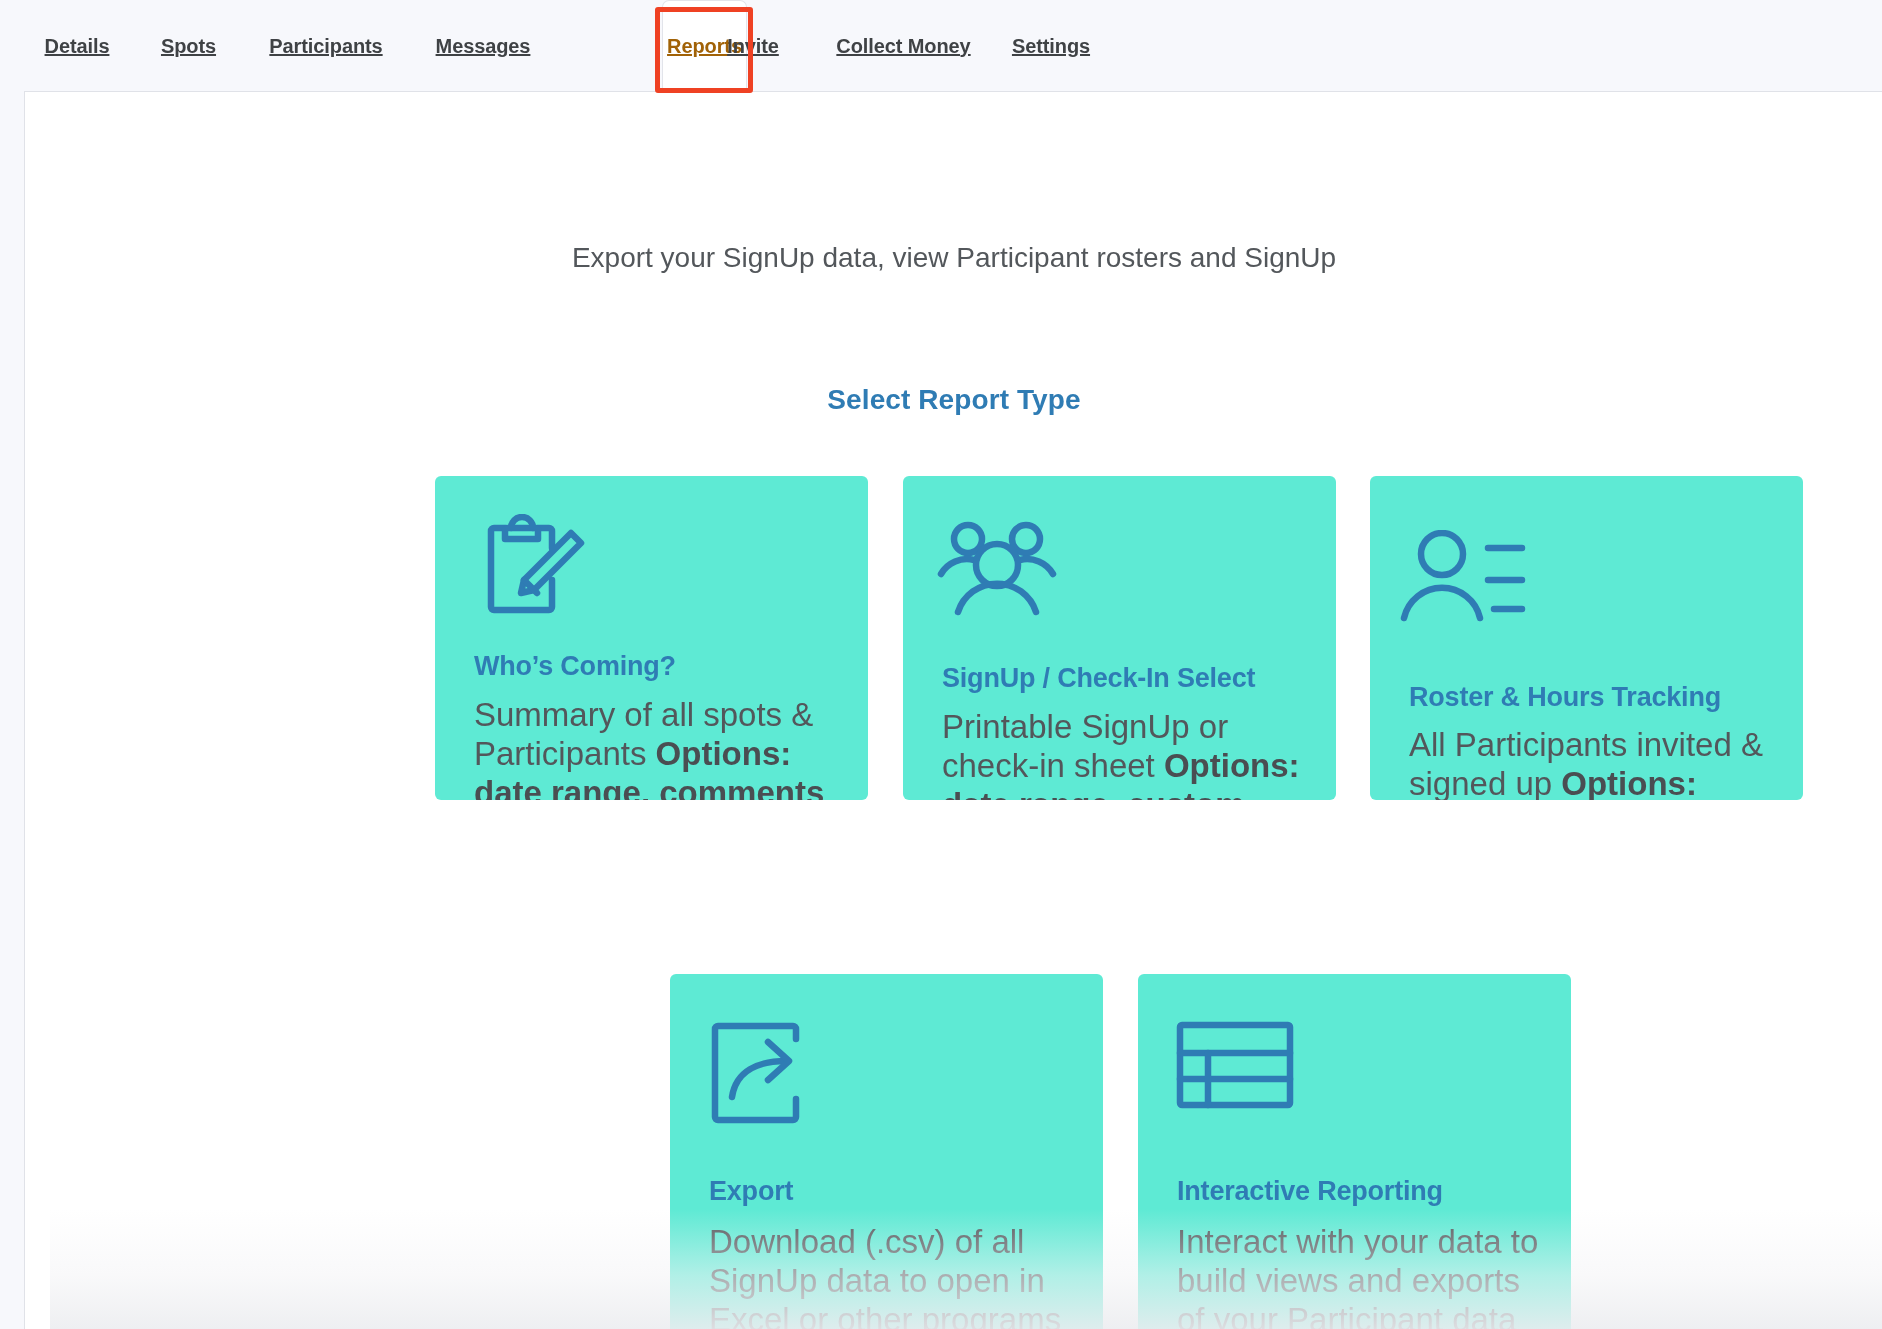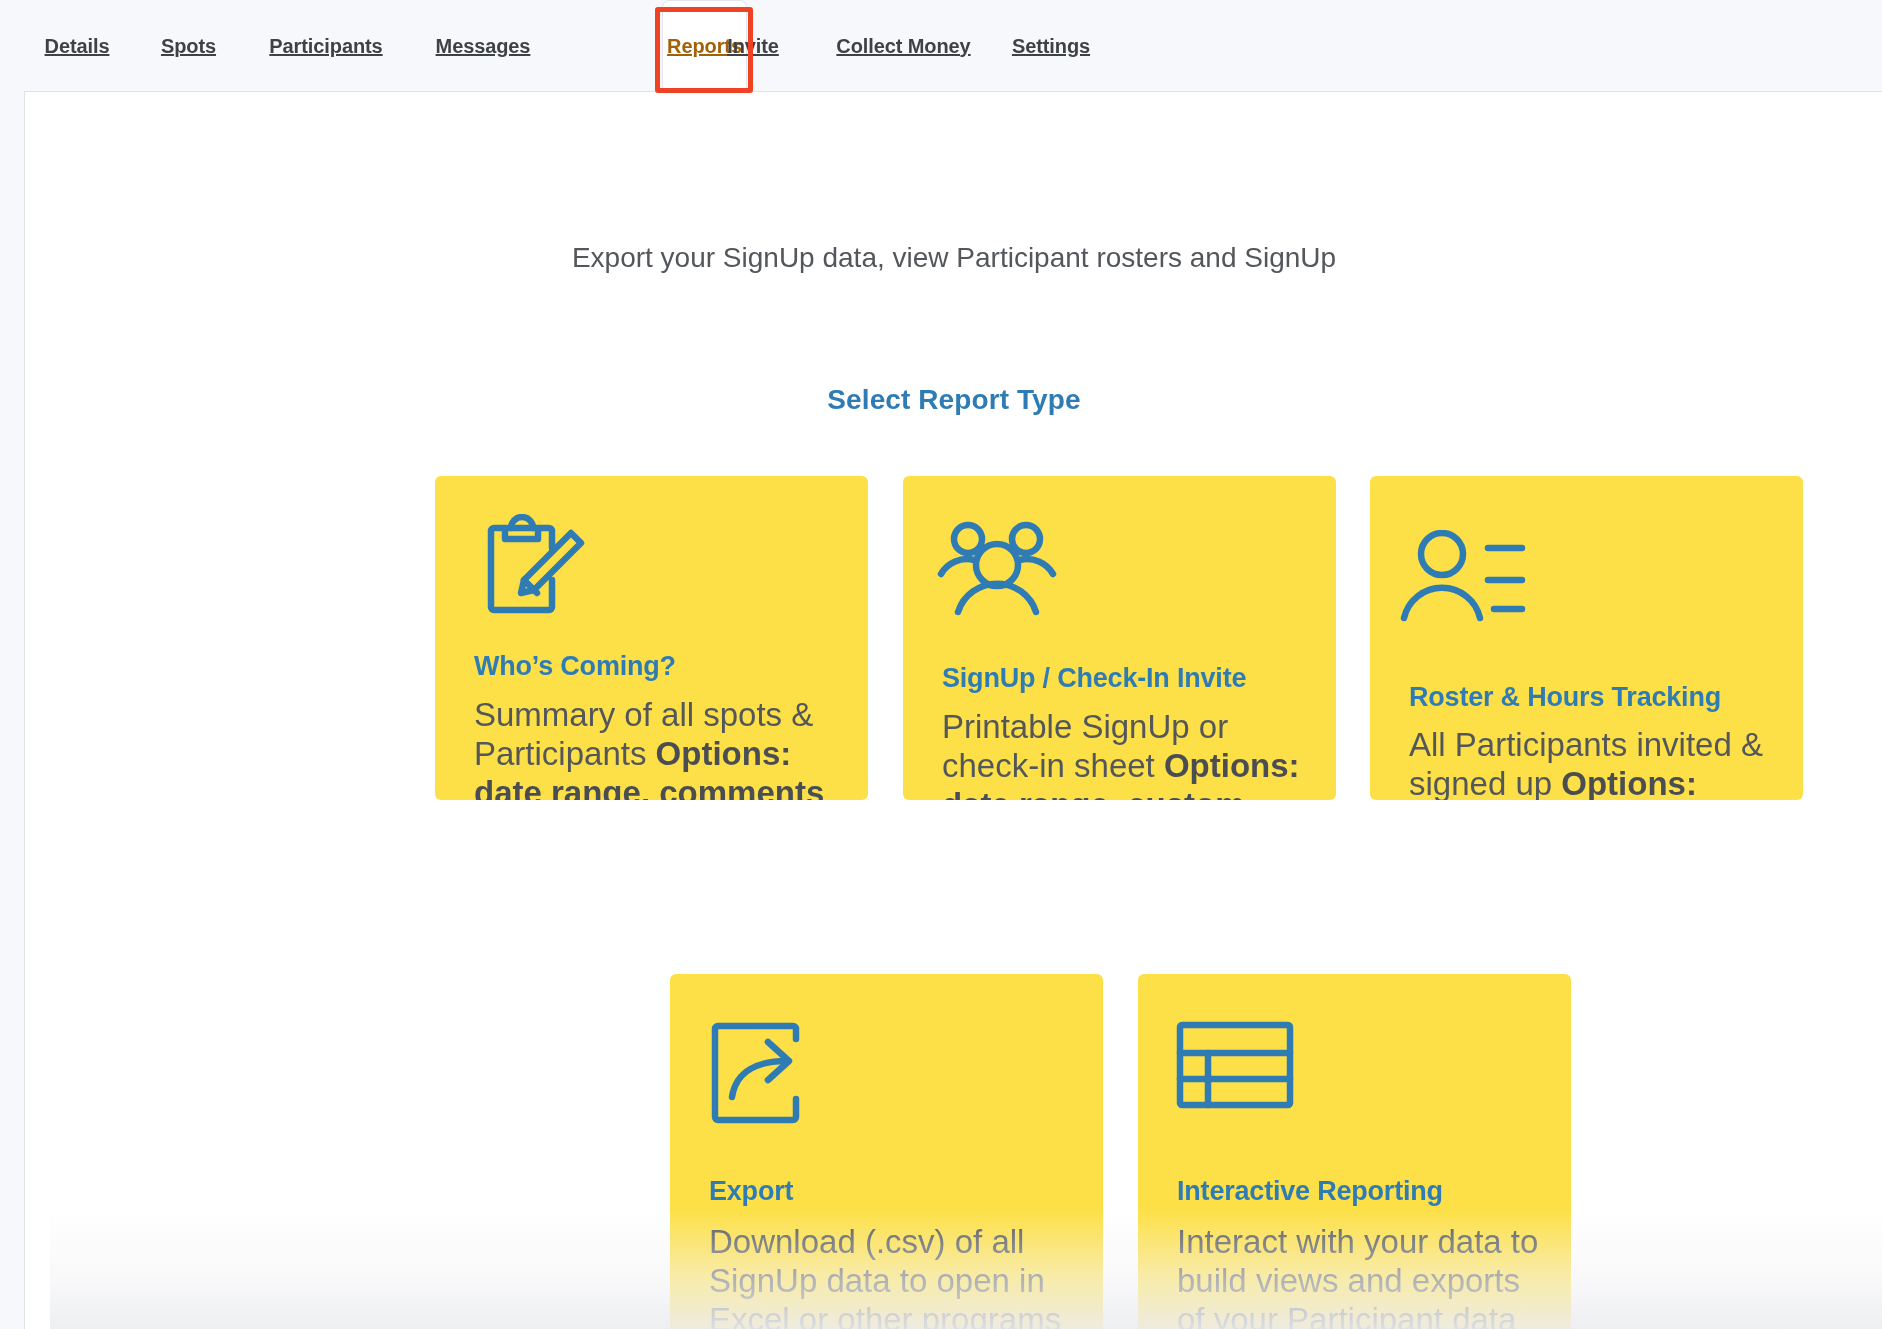--- a/index.html
+++ b/index.html
@@ -100,21 +100,21 @@
     font-size: 28px;
     font-weight: 700;
     color: #2f7cb4;
     letter-spacing: 0.1px;
     cursor: pointer;
   }
 
   
   .card {
     position: absolute;
-    background: #fde047;
+    background: #5eead4;
     border-radius: 6px;
     cursor: pointer;
     overflow: hidden;
   }
 
   .card-icon {
     position: absolute;
     left: 40px;
     display: flex;
     align-items: flex-start;
@@ -241,21 +241,21 @@
         <g fill="none" stroke="#2f7cb4" stroke-width="6.5" stroke-linecap="round" stroke-linejoin="round">
           <circle cx="32" cy="21" r="14"></circle>
           <path d="M5 56 a30 30 0 0 1 33 -14"></path>
           <circle cx="90" cy="21" r="14"></circle>
           <path d="M117 56 a30 30 0 0 0 -33 -14"></path>
           <circle cx="61" cy="47" r="21"></circle>
           <path d="M22 94 a41 41 0 0 1 78 0"></path>
         </g>
       </svg>
     </div>
-    <div class="card-title" style="top:185px;">SignUp / Check-In Invite</div>
+    <div class="card-title" style="top:185px;">SignUp / Check-In Select</div>
     <div class="card-desc" style="top:231px;">
       <span>Printable SignUp or check-in sheet</span>
       <span class="card-opts">Options: date range, custom questions</span>
     </div>
   </div>
 
   <div class="card" id="card-roster-hours">
     <div class="card-icon" style="top:54px;left:30px;">
       <svg width="126" height="94" viewBox="0 0 126 94">
         <g fill="none" stroke="#2f7cb4" stroke-width="6.5" stroke-linecap="round" stroke-linejoin="round">

